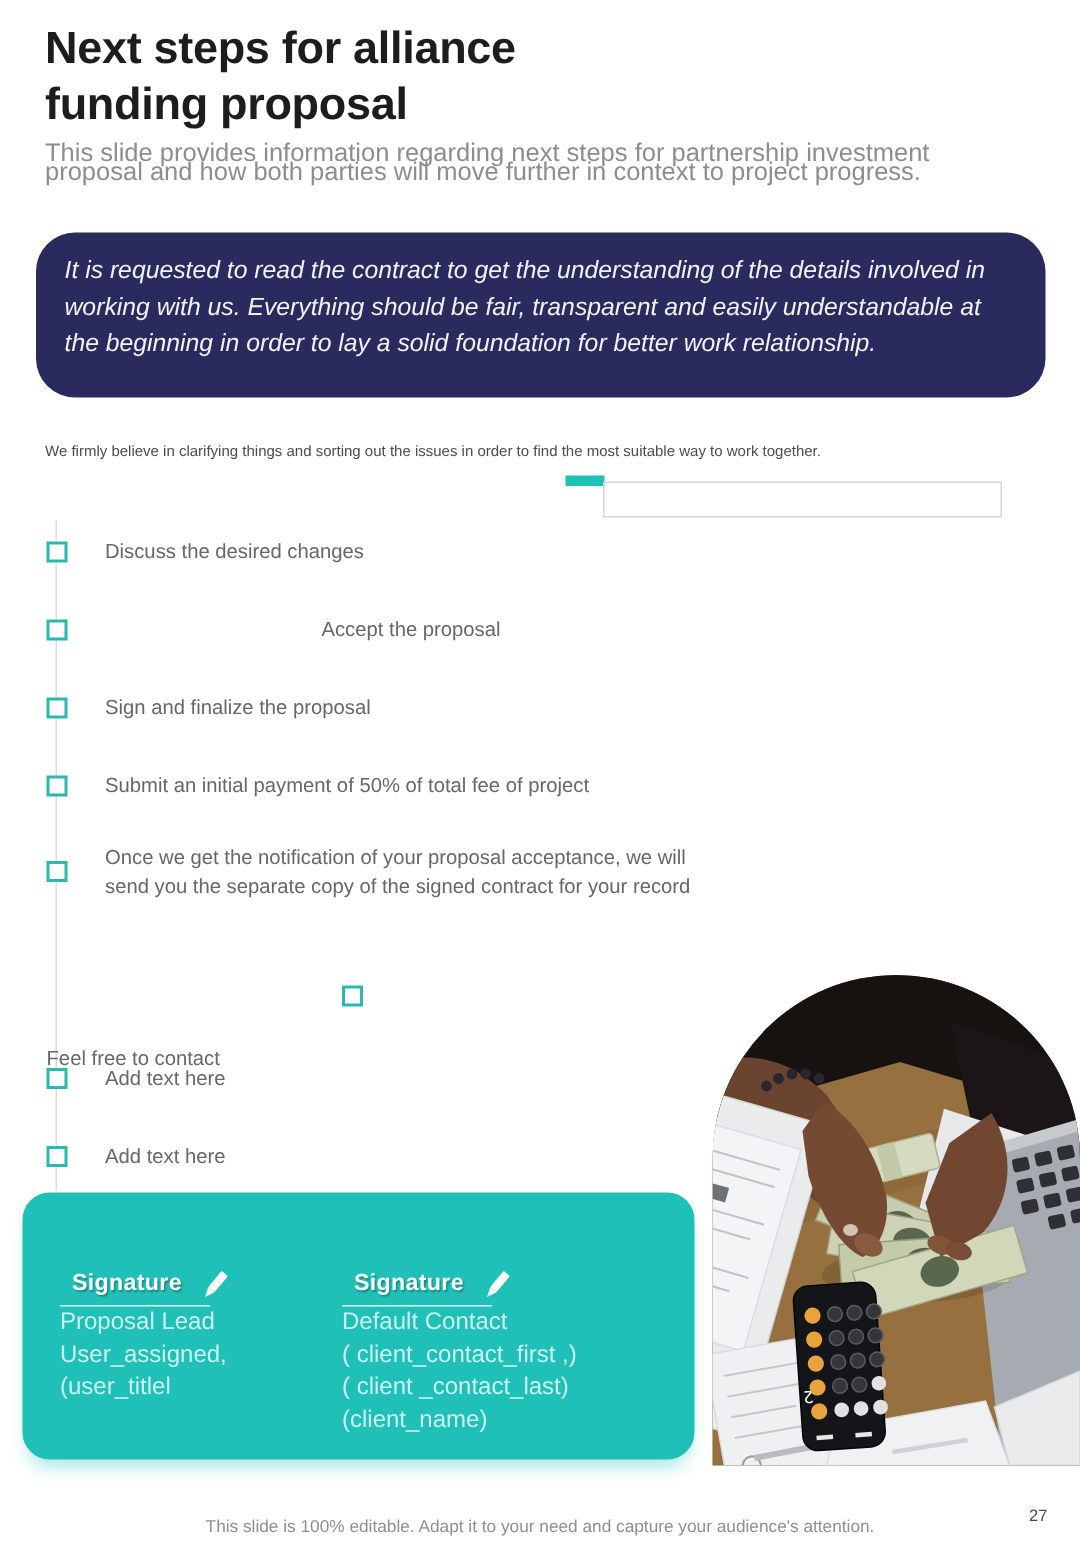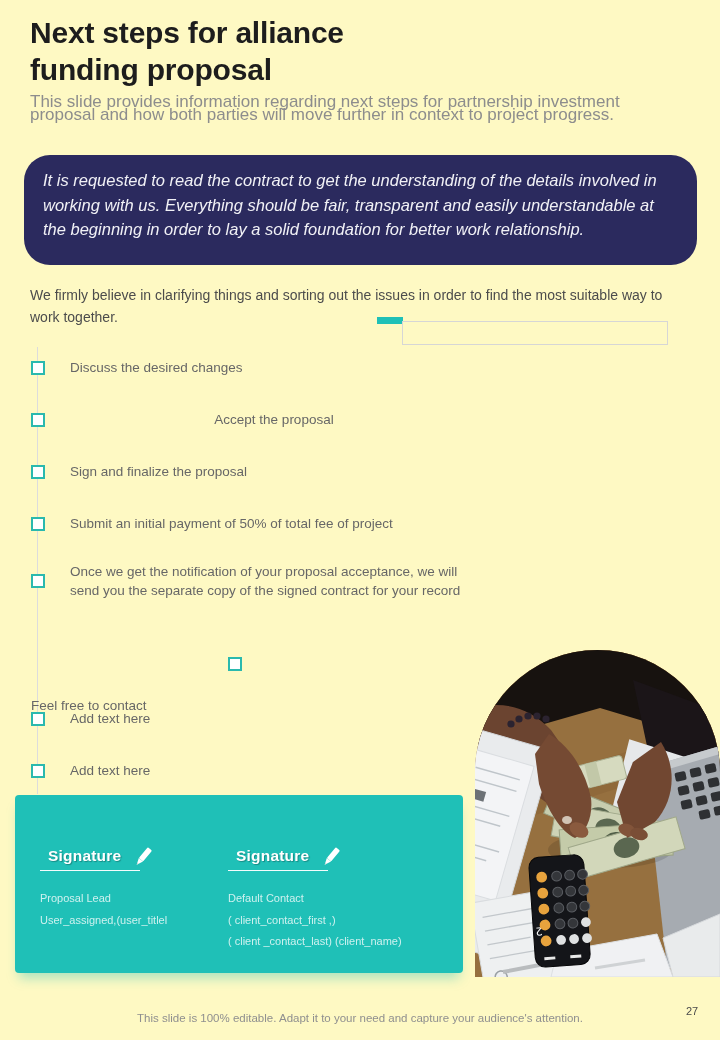--- a/index.html
+++ b/index.html
@@ -1,76 +1,76 @@
 <!DOCTYPE html>
 <html style="--teal: #1fc0b7; --navy: #2b2a5e; --checkbox: #2ab9ae;"><head>
 <meta charset="utf-8">
 <style>
   html,body{margin:0;padding:0;background:#e8e8e8;}
   .slide{
     position:relative;width:720px;height:1040px;margin:0 auto;
-    background:#fef9c3;overflow:hidden;
+    background:#ffffff;overflow:hidden;
     font-family:"Liberation Sans","DejaVu Sans",sans-serif;
   }
   
   .title{
     position:absolute;left:30px;top:14px;width:370px;
     font-size:30px;line-height:37px;font-weight:bold;color:#1d1d1d;letter-spacing:-.2px;
   }
   .subtitle{
     position:absolute;left:30px;top:95px;width:655px;
     font-size:17px;line-height:13px;color:#8d8d8d;
   }
   
   .callout{
     position:absolute;left:24px;top:155px;width:673px;height:110px;box-sizing:border-box;
     background:var(--navy,#2b2a5e);border-radius:26px;
     color:#f1f1f6;font-size:16.5px;line-height:24.5px;padding:13px 19px;font-style:italic;
   }
   
   .intro{
     position:absolute;left:30px;top:284px;width:648px;
-    font-size:14px;line-height:22px;color:#4c4c4c;
+    font-size:10px;line-height:35px;color:#4c4c4c;
   }
   .accent-dash{position:absolute;left:377px;top:317px;width:26px;height:7px;background:var(--teal,#1fc0b7);}
   .outline-box{position:absolute;left:402px;top:321px;width:264px;height:22px;border:1px solid #d6d6d6;background:transparent;}
   .v-line{position:absolute;left:37px;top:347px;width:1px;height:447px;background:#dcdcdc;}
   
   .checklist{position:absolute;left:31px;top:346px;width:440px;height:450px;}
   .check-row{position:absolute;left:0;display:flex;align-items:center;gap:25px;}
   .check-row:nth-child(1){top:12px;}
   .check-row:nth-child(2){top:64px;text-align:center;}
   .check-row:nth-child(3){top:116px;justify-content:flex-end;}
   .check-row:nth-child(4){top:168px;}
   .check-row:nth-child(5){top:216px;}
   .check-row:nth-child(6){top:311px;flex-direction:column;}
   .check-row:nth-child(7){top:363px;}
   .check-row:nth-child(8){top:415px;}
   .checkbox{flex:0 0 auto;width:10px;height:10px;border:2.5px solid var(--checkbox,#2ab9ae);background:#fff;}
   .check-label{font-size:13.5px;line-height:19px;color:#676767;width:408px;}
   
   .sig-panel{
     position:absolute;left:15px;top:795px;width:448px;height:178px;
-    background:var(--teal,#1fc0b7);border-radius:4px;
+    background:var(--teal,#1fc0b7);border-radius:18px;
     box-shadow:0 9px 11px -4px rgba(31,192,183,.38);
   }
   .sig-block{position:absolute;top:48px;color:#fff;}
   .sig-block.first{left:25px;width:175px;}
   .sig-block.second{left:213px;width:235px;}
   .sig-heading{
     display:flex;align-items:flex-end;gap:9px;
     border-bottom:1.6px solid rgba(255,255,255,.95);
     padding:0 0 5px 8px;width:92px;
   }
   .sig-heading .sig-word{
     font-size:15.5px;font-weight:bold;letter-spacing:.2px;
     text-shadow:1px 1px 1px rgba(0,0,0,.28);
   }
   .pencil{position:relative;top:4px;flex:0 0 auto;}
-  .sig-lines{margin-top:17px;font-size:11px;line-height:21.5px;color:rgba(255,255,255,.78);}
+  .sig-lines{margin-top:0;font-size:16px;line-height:21.5px;color:rgba(255,255,255,.78);}
   
   .photo-arch{
     position:absolute;left:475px;top:650px;width:245px;height:327px;
     border-radius:123px 123px 0 0;overflow:hidden;background:#96703f;
   }
   
   .footer-note{
     position:absolute;left:0;top:1012px;width:720px;text-align:center;
     font-size:11.5px;color:#8f8f8f;
   }

